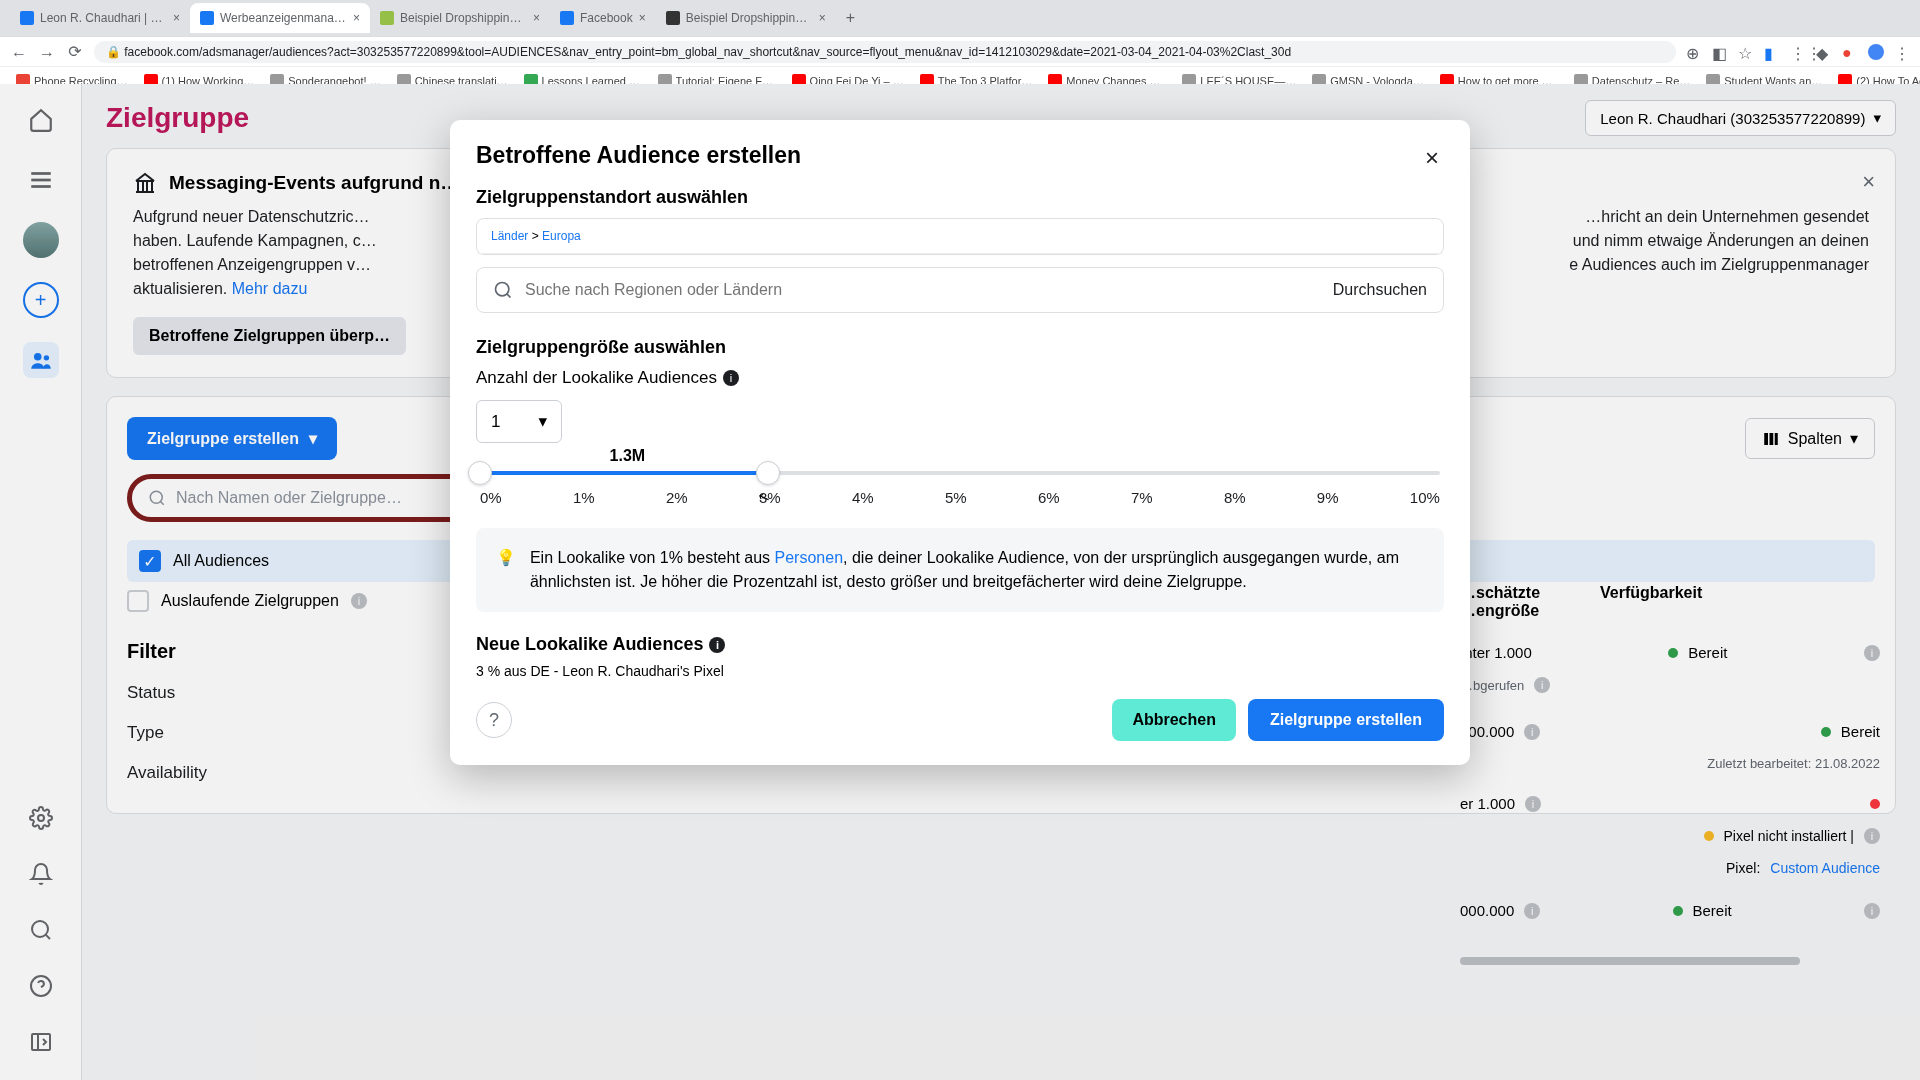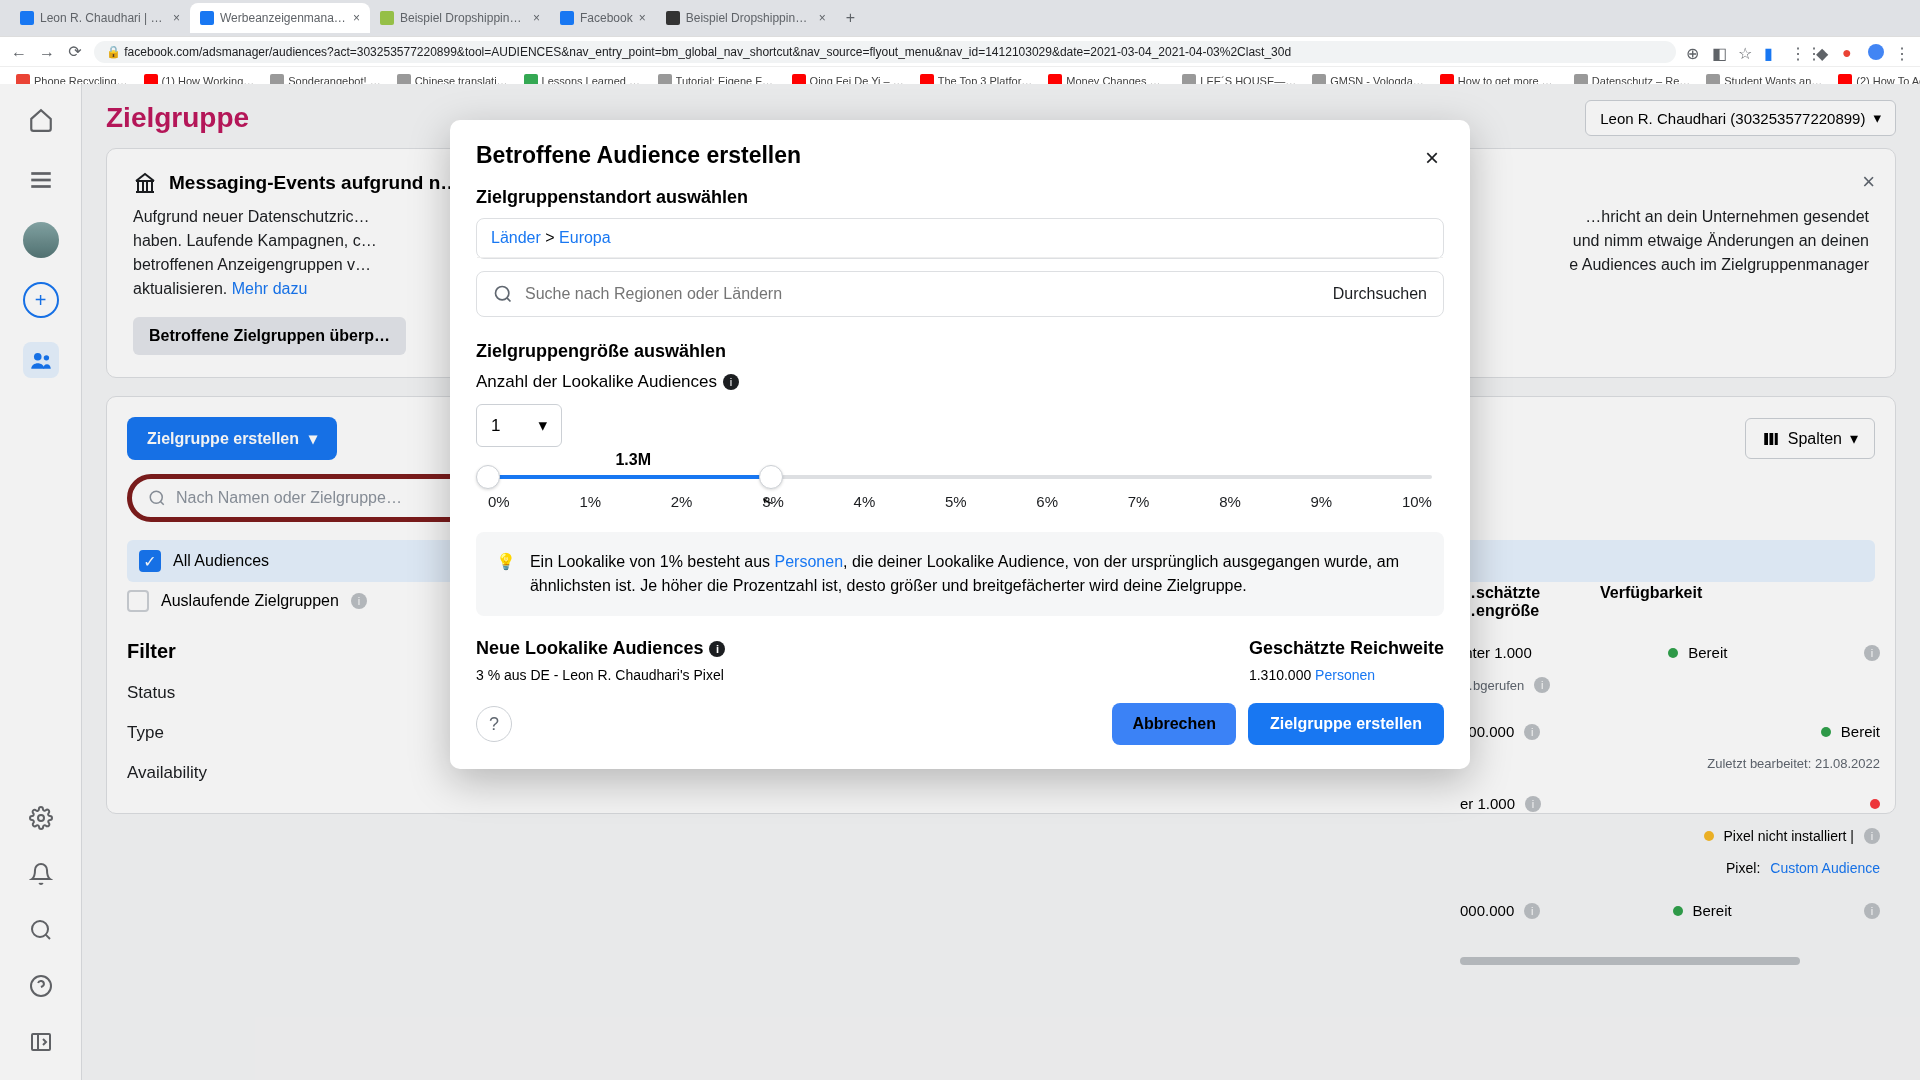--- a/index.html
+++ b/index.html
@@ -68,48 +68,48 @@
 .dot-red { background: #fa383e;}
 .info-i { width: 16px; height: 16px; border-radius: 50%; background: #bcc0c4; color: #fff; font-size: 11px; display: inline-flex; align-items: center; justify-content: center; }
 
 
 .modal-backdrop { position: absolute; inset: 0; background: rgba(0,0,0,0.05); display: flex; align-items: flex-start; justify-content: center; padding-top: 36px;}
 .modal { width: 1020px; background: #fff; border-radius: 10px; box-shadow: 0 12px 40px rgba(0,0,0,0.25); padding: 22px 26px 24px; position:relative;}
 .modal-title { font-size: 23px; font-weight: 700; margin-bottom: 18px;}
 .modal-close { position: absolute; right: 20px; top: 20px; font-size: 24px; color: #1c1e21; width:36px; height:36px; display:flex; align-items:center; justify-content:center;}
 .section-h { font-size: 18px; font-weight: 700; margin-bottom: 10px;}
 .loc-box { border: 1px solid #dddfe2; border-radius: 8px; margin-bottom: 12px;}
-.breadcrumb { padding: 10px 14px; font-size: 16px; border-bottom: 1px solid #eee;}
+.breadcrumb { padding: 10px 14px; font-size: 12px; border-bottom: 1px solid #eee;}
 .breadcrumb a { color: #1877f2; text-decoration: none;}
 .chip-row { padding: 10px 14px; font-size: 17px;}
 .search-row { border: 1px solid #dddfe2; border-radius: 8px; padding: 12px 16px; display: flex; align-items: center; gap: 12px; margin-bottom: 24px;}
 .search-row input { border: none; outline: none; flex: 1; font-size: 16px; color:#555;}
 .browse-link { color: #1c1e21; font-weight: 500; font-size:16px;}
 .sub-label { font-size: 17px; margin: 10px 0 12px; display:flex; align-items:center; gap:6px;}
 .count-select { border: 1px solid #ccd0d5; border-radius: 6px; padding: 10px 14px; width: 86px; display: flex; justify-content: space-between; align-items:center; font-size:17px;}
 
-.slider-wrap { margin: 28px 12px 10px; position: relative;}
+.slider-wrap { margin: 28px 4px 10px; position: relative;}
 .slider-value-label { position: absolute; top: -24px; font-weight: 600; font-size:16px;}
 .slider-track { height: 4px; background: #dddfe2; border-radius: 2px; position: relative;}
 .slider-fill { position: absolute; height: 4px; background: #1877f2; border-radius: 2px;}
 .slider-handle { position: absolute; width: 24px; height: 24px; background: #fff; border: 1px solid #ccd0d5; border-radius: 50%; top: -10px; transform: translateX(-50%); box-shadow: 0 1px 3px rgba(0,0,0,0.15);}
 .slider-ticks { display: flex; justify-content: space-between; margin-top: 14px; font-size: 15px; color: #1c1e21;}
 
 .tip-box { background: #f5f6f7; border-radius: 8px; padding: 18px 20px; display: flex; gap: 14px; margin: 22px 0; font-size: 16px; line-height: 1.5;}
 .tip-icon { color: #606770; }
 
 .new-aud-row { display: flex; justify-content: space-between; margin-bottom: 10px;}
 .new-aud-col h4 { font-size: 18px; font-weight: 700; margin-bottom: 8px; display:flex; align-items:center; gap:6px;}
 .new-aud-col .val { font-size: 14px;}
 .link { color: #1877f2;}
 
 .modal-footer { display: flex; justify-content: space-between; align-items: center; margin-top: 20px;}
 .help-circle { width: 36px; height: 36px; border: 1px solid #ccd0d5; border-radius: 50%; display:flex; align-items:center; justify-content:center; color:#606770; font-size:18px;}
 .footer-btns { display: flex; gap: 12px;}
-.btn-secondary { background: #3b82f6; padding: 12px 20px; border-radius: 8px; font-weight: 600; font-size:16px;}
+.btn-secondary { background: #5eead4; padding: 12px 20px; border-radius: 8px; font-weight: 600; font-size:16px;}
 .btn-primary { background: #1877f2; color: #fff; padding: 12px 22px; border-radius: 8px; font-weight: 600; font-size:16px;}
 
 svg { display: block; }
 </style>
 </head>
 <body>
 
 <div class="browser-chrome">
   <div class="tab-strip">
     <div class="tab">
@@ -471,24 +471,20 @@
       </div>
 
       <div class="new-aud-row">
         <div class="new-aud-col">
           <h4>
               <span>Neue Lookalike Audiences</span> 
               <span class="info-i" style="background:#1c1e21">i</span>
             </h4>
           <div class="val">3 % aus DE - Leon R. Chaudhari's Pixel</div>
         </div>
-        <div class="new-aud-col">
-          <h4>Geschätzte Reichweite</h4>
-          <div class="val"><span>1.310.000 </span><a class="link">Personen</a></div>
-        </div>
       </div>
 
       <div class="modal-footer">
         <div class="help-circle">?</div>
         <div class="footer-btns">
           <div class="btn-secondary">Abbrechen</div>
           <div class="btn-primary">Zielgruppe erstellen</div>
         </div>
       </div>
     </div>

